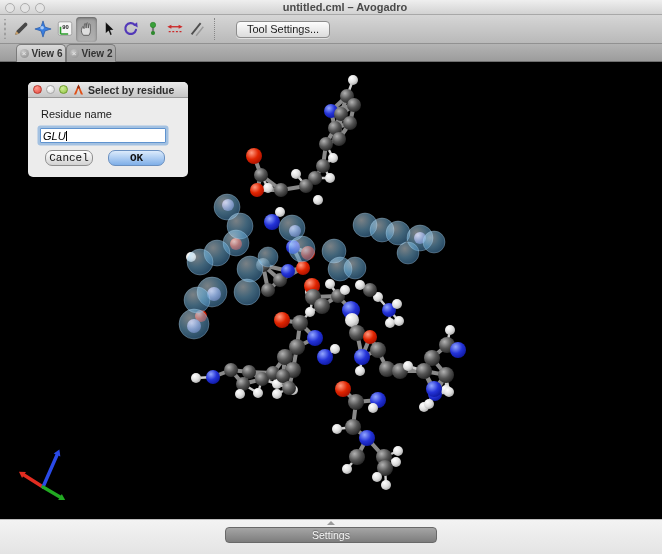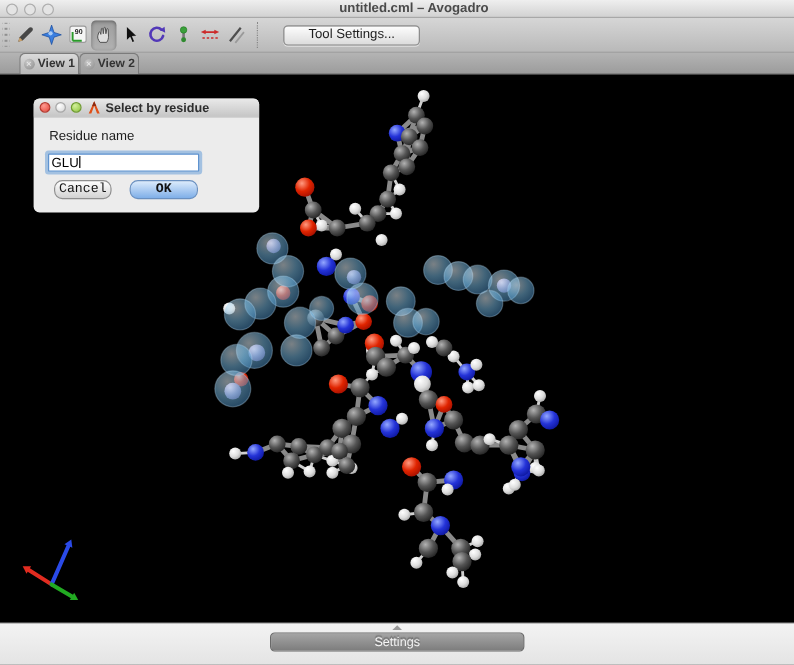--- a/index.html
+++ b/index.html
@@ -21,21 +21,21 @@
     display:flex; align-items:center; padding-left:2px; }
   .grip { width:6px; height:20px; margin-right:2px;
     background-image: radial-gradient(circle, #8f8f8f 1px, transparent 1.2px);
     background-size: 4px 5px; background-position:center; }
   .tool { width:21px; height:25px; margin-right:1px; border:none; background:transparent;
     display:flex; align-items:center; justify-content:center; padding:0; }
   .tool.selected { background: linear-gradient(#9d9d9d,#b2b2b2); border-radius:4px;
     box-shadow: inset 0 1px 3px rgba(0,0,0,.4); }
   .tool svg { width:18px; height:18px; }
   .tbsep { width:1px; height:22px; border-left:1px dotted #878787; margin:0 8px 0 6px; }
-  .push { height:17px; padding:0 20px; margin-left:13px; font-size:11px; color:#1d1d1d;
+  .push { height:17px; padding:0 10px; margin-left:13px; font-size:11px; color:#1d1d1d;
     font-family:"Liberation Sans",sans-serif;
     background: linear-gradient(#fdfdfd,#dcdcdc); border:1px solid #8d8d8d; border-radius:4px;
     box-shadow: 0 1px 0 rgba(255,255,255,.55); }
 
   
   .tabbar { position:absolute; top:44px; left:0; width:662px; height:18px;
     background: linear-gradient(#b4b4b4,#9c9c9c); border-bottom:1px solid #6f6f6f; }
   .tab { position:absolute; top:0; height:18px; width:50px; border-radius:5px 5px 0 0;
     border:1px solid #7b7b7b; border-bottom:none; display:flex; align-items:center;
     justify-content:center; gap:3px; }
@@ -44,36 +44,36 @@
   .tablabel { font-size:10px; font-weight:bold; color:#333; }
   .tabclose { width:9px; height:9px; border-radius:50%;
     background: radial-gradient(circle at 35% 30%, #c9c9c9,#8a8a8a); color:#ececec;
     font-size:8px; line-height:9px; text-align:center; display:inline-block; }
 
   
   .viewport { position:absolute; top:62px; left:0; width:662px; height:457px; background:#000; }
   .viewport svg.scene { position:absolute; top:0; left:0; }
 
   
-  .dialog { position:absolute; left:28px; top:20px; width:188px; height:95px;
+  .dialog { position:absolute; left:28px; top:20px; width:160px; height:95px;
     border-radius:5px; background:#ececec; box-shadow: 0 12px 28px rgba(0,0,0,.65), 0 0 0 1px rgba(0,0,0,.35); }
   .dlg-titlebar { position:relative; height:16px; border-radius:5px 5px 0 0;
     background: linear-gradient(#eaeaea,#c6c6c6); border-bottom:1px solid #999;
     display:flex; align-items:center; }
   .dtl { width:9px; height:9px; border-radius:50%; display:inline-block; margin-left:4px; }
   .dtl.red { background: radial-gradient(circle at 35% 30%, #ff9a90,#e4463a); border:1px solid #b63a30; margin-left:5px;}
   .dtl.gray { background: radial-gradient(circle at 35% 30%, #ffffff,#d4d4d4); border:1px solid #a8a8a8; }
   .dtl.green { background: radial-gradient(circle at 35% 30%, #d2f09a,#8ec33e); border:1px solid #6f9c2f; }
   .avicon { width:11px; height:11px; margin-left:5px; }
   .dlg-title { font-size:10.5px; font-weight:bold; color:#2e2e2e; margin-left:4px; }
   .dlg-label { position:absolute; left:13px; top:26px; font-size:11px; color:#1c1c1c; }
   .dlg-input { position:absolute; left:12px; top:46px; width:126px; height:15px;
     background:#fff; border:1px solid #5f93cf; border-radius:1px;
     box-shadow: 0 0 0 2.5px rgba(125,170,220,.65);
-    font-size:11px; color:#000; padding:1px 2px; line-height:12px; }
+    font-size:11px; color:#000; padding:1px 2px; line-height:12px;font-style:italic; }
   .caret { display:inline-block; width:1px; height:10px; background:#000;
     vertical-align:-1px; margin-left:0.5px; }
   .dlg-buttons { position:absolute; top:68px; left:0; width:100%; }
   .mac-btn { position:absolute; height:16px; font-size:11px; color:#111; border-radius:7px;
     font-family:Liberation Mono, monospace;
     border:1px solid #8f8f8f; background: linear-gradient(#ffffff,#d2d2d2); }
   .mac-btn.cancel { left:17px; width:48px; }
   .mac-btn.default { left:80px; width:57px; border-color:#6a90c0;
     background: linear-gradient(#dcebfc,#7fafe8); font-weight:bold; }
 
@@ -171,21 +171,21 @@
     </button>
 
     <div class="tbsep"></div>
 
     <button class="push">Tool Settings...</button>
   </div>
 
   <div class="tabbar">
     <div class="tab active">
       <span class="tabclose">×</span>
-      <span class="tablabel">View 1</span>
+      <span class="tablabel">View 6</span>
     </div>
     <div class="tab inactive">
       <span class="tabclose">×</span>
       <span class="tablabel">View 2</span>
     </div>
   </div>
 
   <div class="viewport">
     <svg class="scene" width="662" height="457" viewBox="0 62 662 457">
       <defs>

